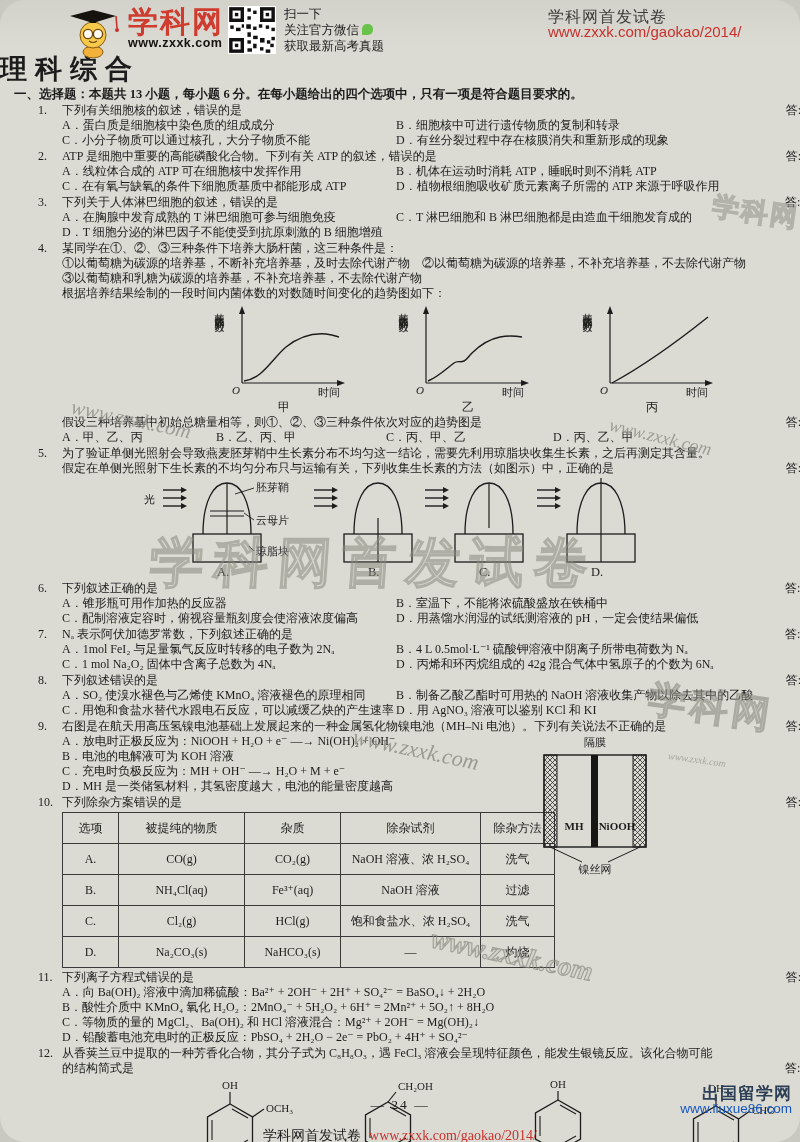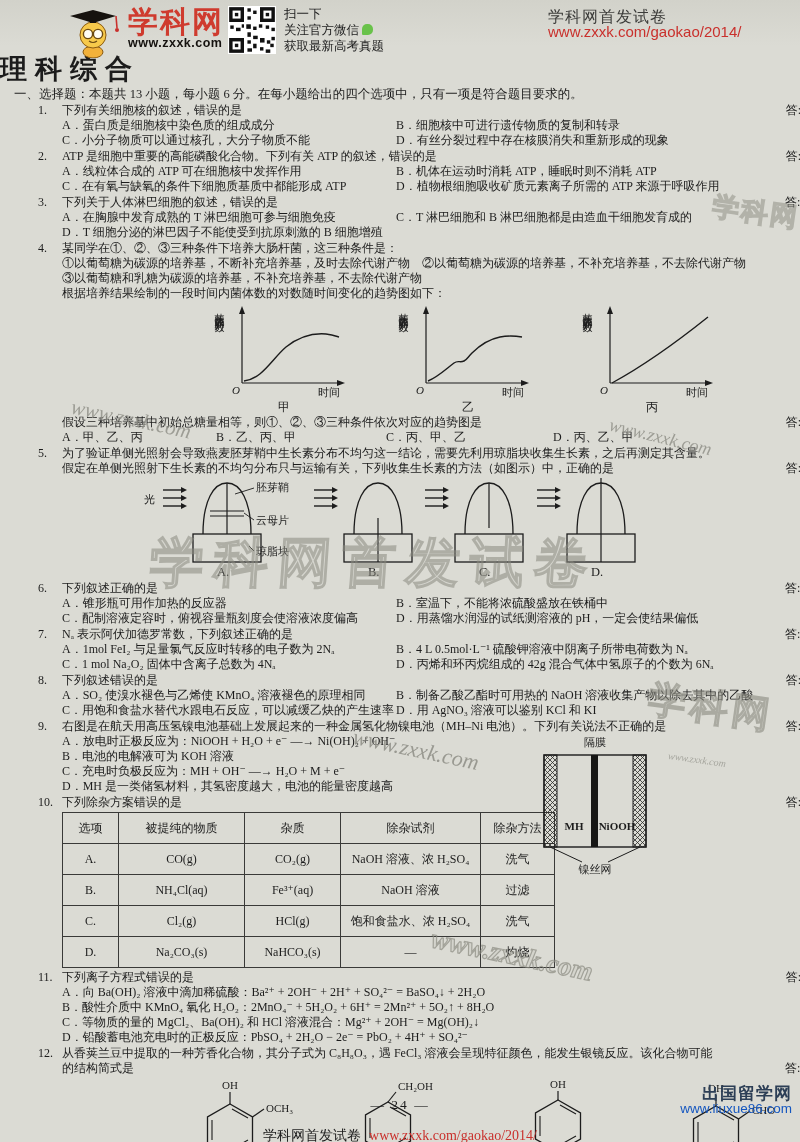--- a/index.html
+++ b/index.html
@@ -1,36 +1,36 @@
 <!DOCTYPE html>
 <html><head>
 <meta charset="utf-8">
 <style>
   * { box-sizing: border-box; margin: 0; padding: 0; }
   html,body { width:800px; }
   body { font-family:"Liberation Serif","DejaVu Serif",serif; background:#c9c9c2; }
   .paper {
     position:relative; width:800px; height:1142px; overflow:hidden;
     background:#dbdbd4 linear-gradient(180deg,#d2d2ca 0,#dbdbd4 46px);
-    color:#1c1c1c; font-size:12px; line-height:15px;
+    color:#1c1c1c; font-size:12px; line-height:15px;border-radius:25px;
   }
   
   .hdr { position:relative; height:52px; padding-top:7px; }
   .logo { position:absolute; left:66px; top:8px; display:flex; align-items:flex-start; }
   .logo-txt { margin-left:4px; }
   .logo-name { color:#cf3b2e; font-weight:bold; font-size:30px; line-height:28px; letter-spacing:2px; font-family:"Liberation Sans",sans-serif; }
   .logo-url  { color:#15120f; font-weight:bold; font-size:12.5px; font-family:"Liberation Sans",sans-serif; letter-spacing:.5px; }
   .qr { position:absolute; left:228px; top:6px; }
   .qr-cap { position:absolute; left:284px; top:6px; font-size:12.5px; line-height:16px; color:#222; }
   .wechat { display:inline-block; width:11px; height:11px; background:#69c24a; border-radius:45% 45% 45% 10%; vertical-align:-1px; margin-left:3px; }
   .issue { position:absolute; left:548px; top:9px; font-family:"Liberation Sans",sans-serif; }
   .issue-t { color:#3c3c3a; font-size:16px; letter-spacing:1px; }
   .issue-u { color:#c9302c; font-size:15px; }
   .title { font-size:27px; font-weight:bold; letter-spacing:8px; line-height:30px; margin-top:2px; }
-  .sect { font-weight:normal; font-size:12.5px; padding-left:14px; margin-top:3px; }
+  .sect { font-weight:bold; font-size:12.5px; padding-left:14px; margin-top:3px; }
   
   .q { position:relative; padding-left:62px; padding-right:6px; margin-top:1px; }
   .qhead { position:relative; padding-right:78px; }
   .qnum { position:absolute; left:-24px; top:0; }
   .ans { position:absolute; right:-18px; top:0; white-space:nowrap; }
   .ans.bot { top:auto; bottom:0; }
   .opts2 { display:grid; grid-template-columns:334px 1fr; }
   .opts4 { display:grid; grid-template-columns:154px 170px 167px 1fr; }
   .opt { white-space:nowrap; }
   .opts1 .opt { display:block; }

